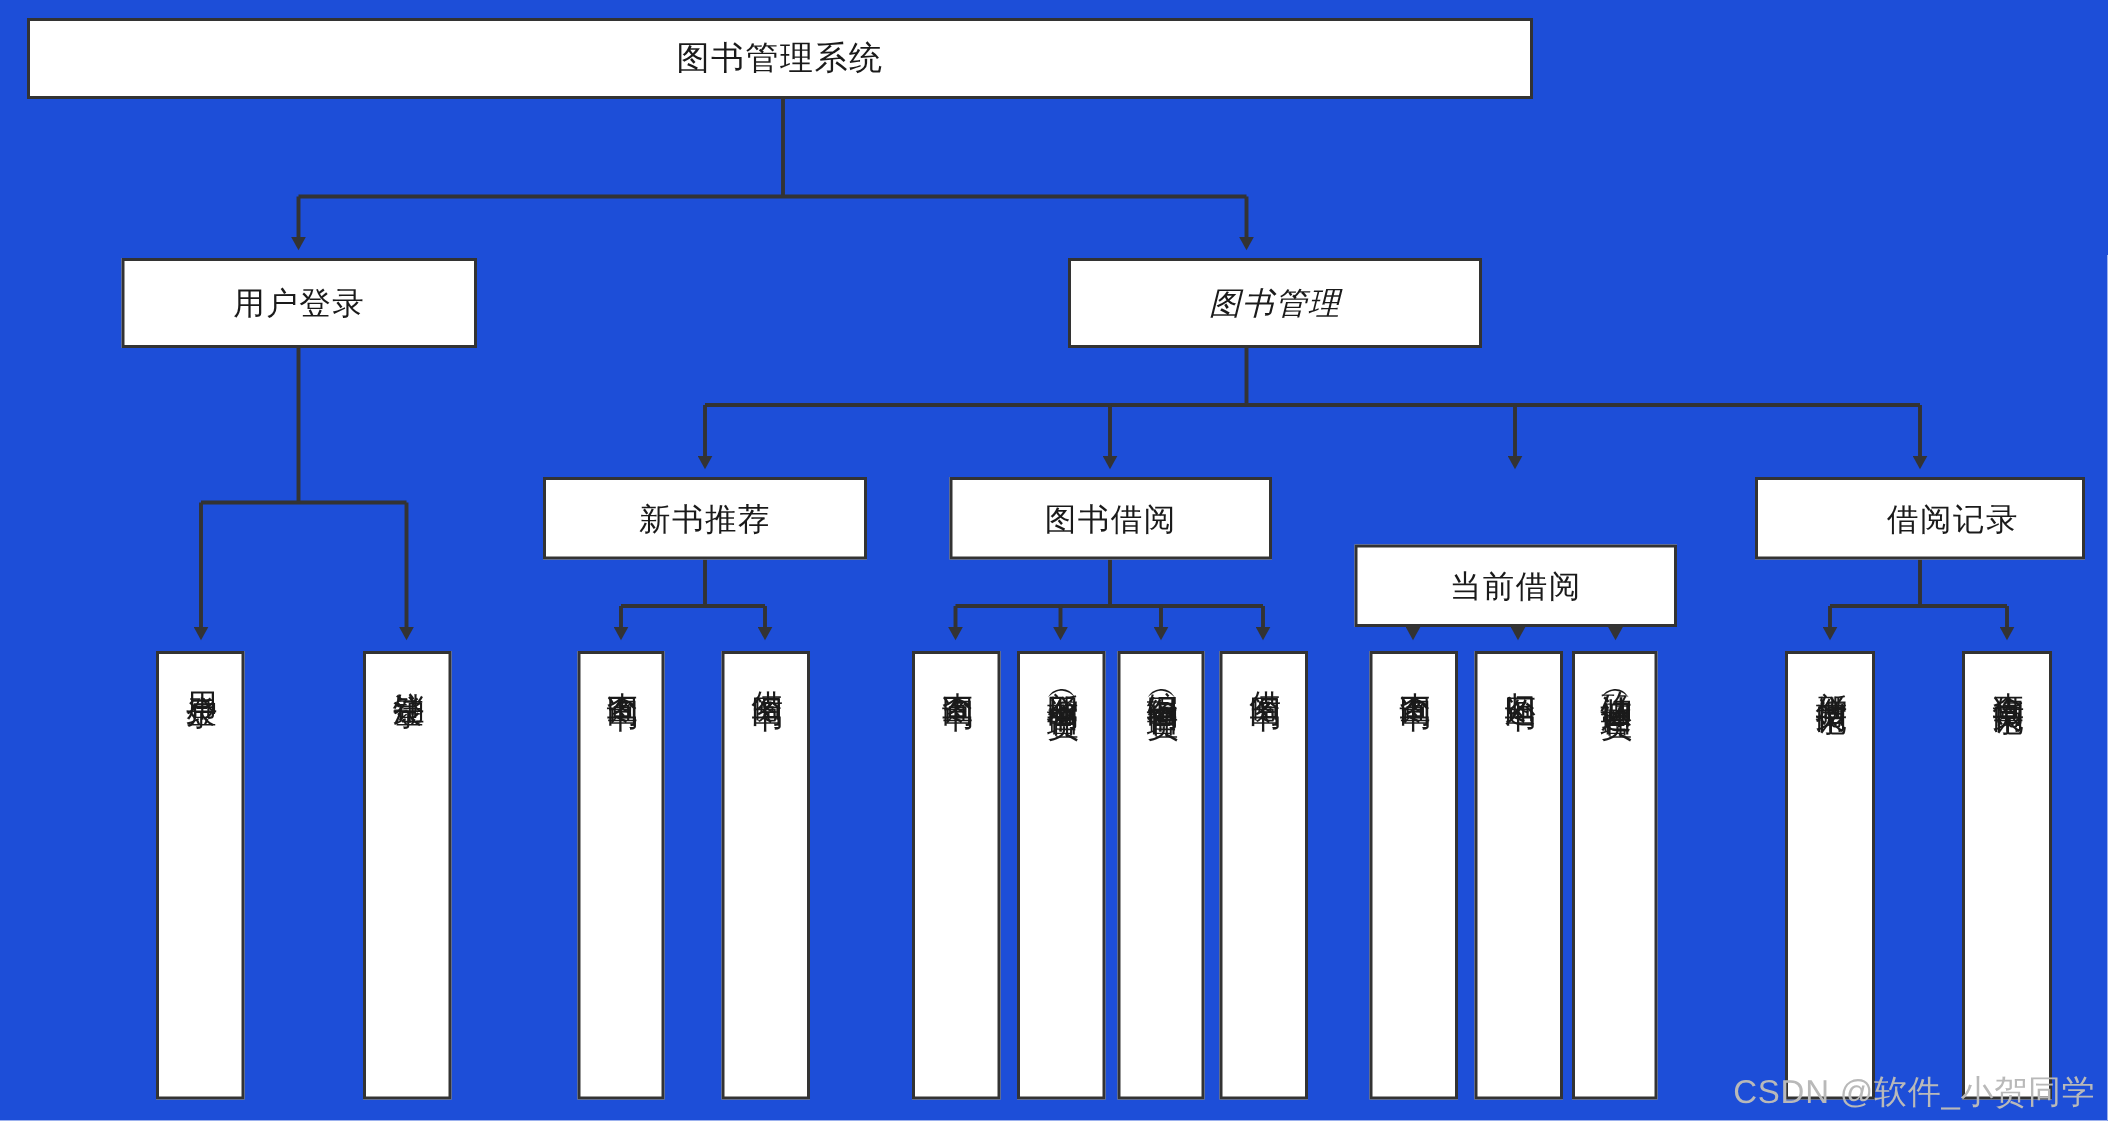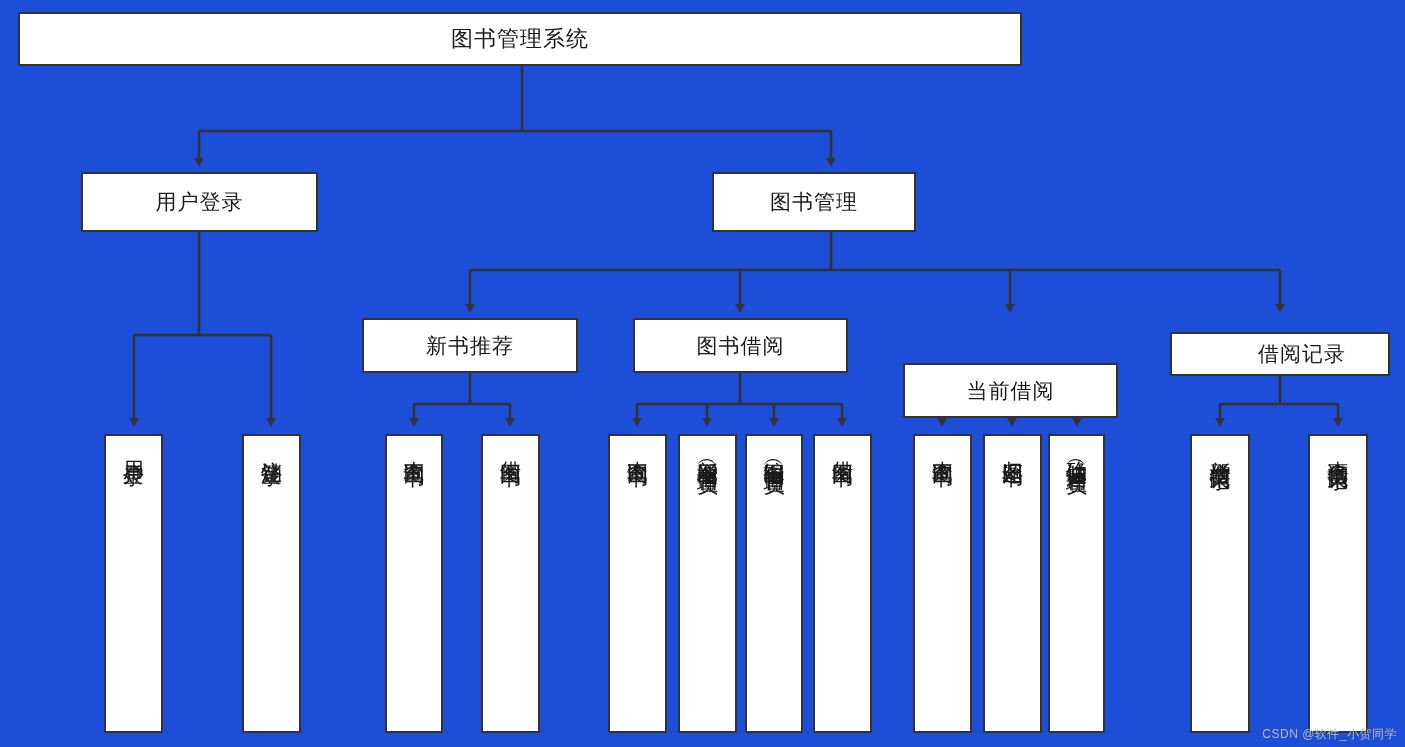--- a/index.html
+++ b/index.html
@@ -27,21 +27,21 @@
   .node.vert .vtext{
     writing-mode:vertical-rl;
     text-orientation:upright;
     line-height:1.05;
     white-space:nowrap;
   }
   .watermark{
     position:absolute;
     right:8px;
     bottom:4px;
-    font-size:12px;
+    font-size:22px;
     color:#b9b9b9;
     letter-spacing:0.5px;
     white-space:nowrap;
   }
 </style>
 </head>
 <body>
 
 <div id="canvas">
 
@@ -95,34 +95,34 @@
     </g>
   </svg>
 
   <div class="node root" style="left:18px;top:12px;width:1004px;height:54px;">
     <span>图书管理系统</span>
   </div>
 
   <div class="node horiz" style="left:81px;top:172px;width:237px;height:60px;">
     <span>用户登录</span>
   </div>
-  <div class="node horiz" style="left:712px;top:172px;width:204px;height:60px;">
+  <div class="node horiz" style="left:712px;top:172px;width:276px;height:60px;font-style:italic;">
     <span>图书管理</span>
   </div>
 
   <div class="node horiz" style="left:633px;top:318px;width:215px;height:55px;">
     <span>图书借阅</span>
   </div>
   <div class="node horiz" style="left:362px;top:318px;width:216px;height:55px;">
     <span>新书推荐</span>
   </div>
   <div class="node horiz" style="left:903px;top:318px;width:215px;height:55px;margin-top:45px;">
     <span>当前借阅</span>
   </div>
-  <div class="node horiz" style="left:1170px;top:332px;width:220px;height:44px;padding-left:44px;">
+  <div class="node horiz" style="left:1170px;top:318px;width:220px;height:55px;padding-left:44px;">
     <span>借阅记录</span>
   </div>
 
   <div class="node vert" style="left:104px;top:434px;width:59px;height:299px;">
     <span class="vtext">用户登录</span>
   </div>
   <div class="node vert" style="left:242px;top:434px;width:59px;height:299px;">
     <span class="vtext">注销登录</span>
   </div>
 

